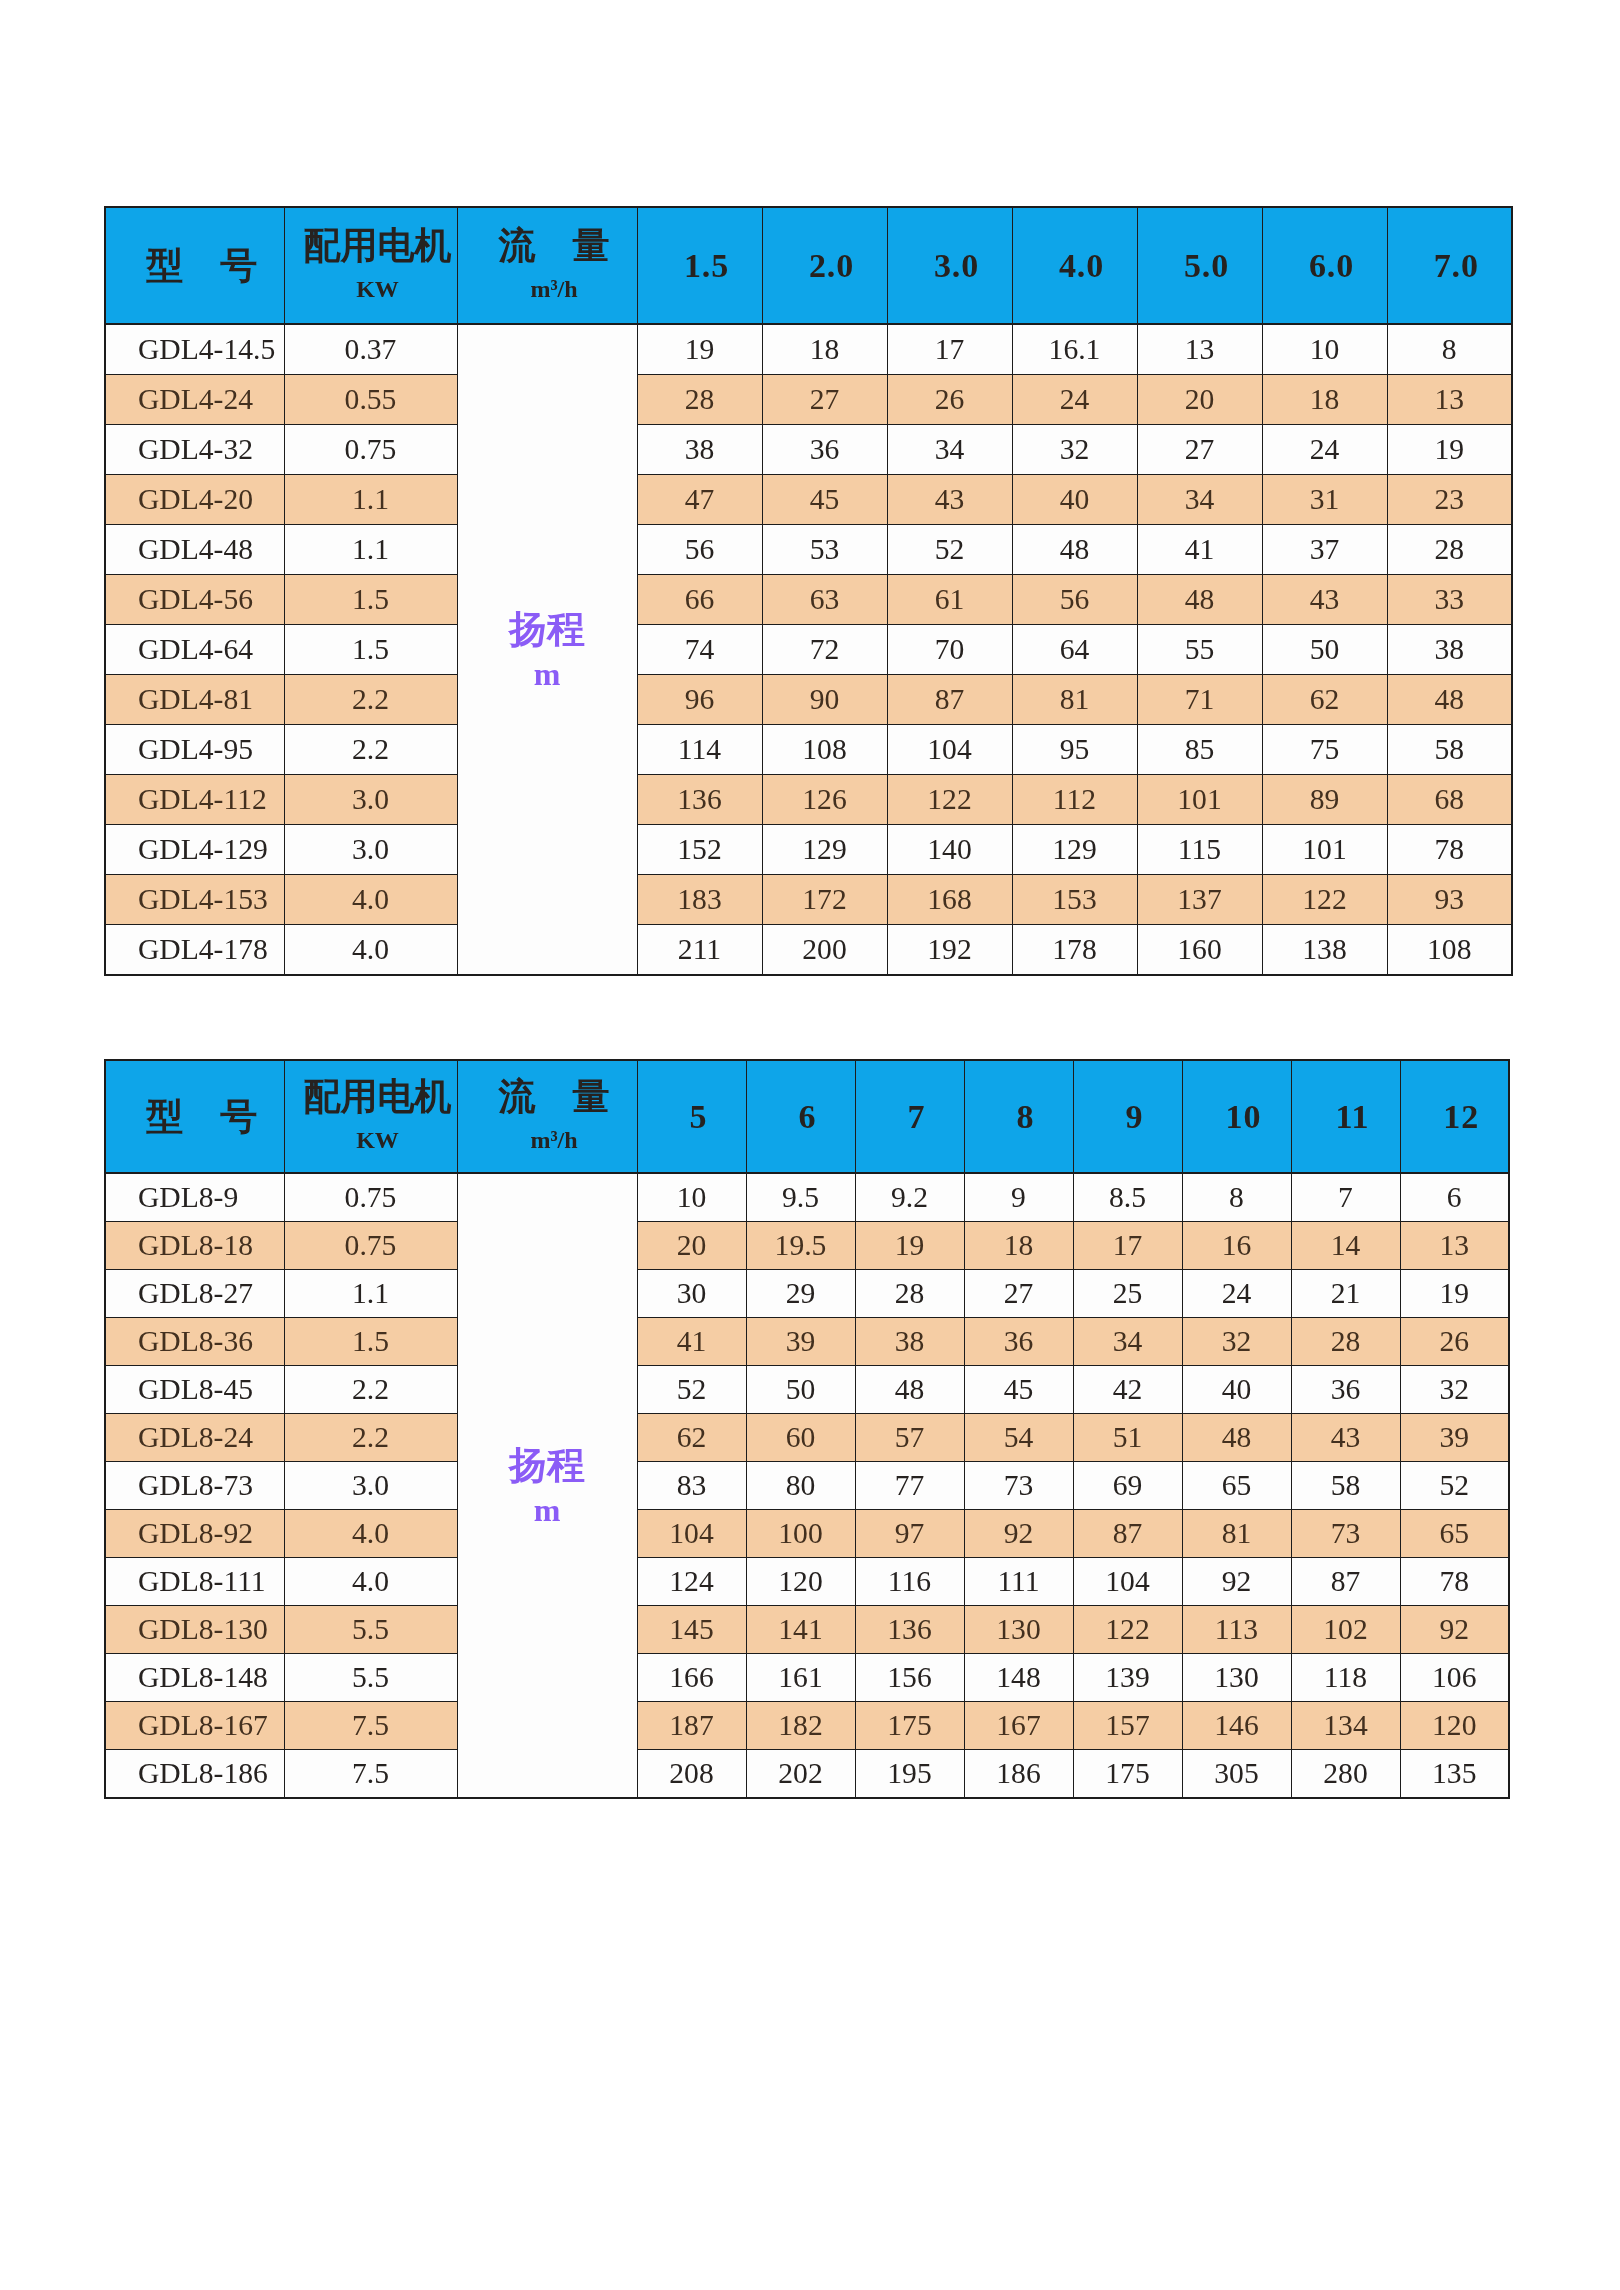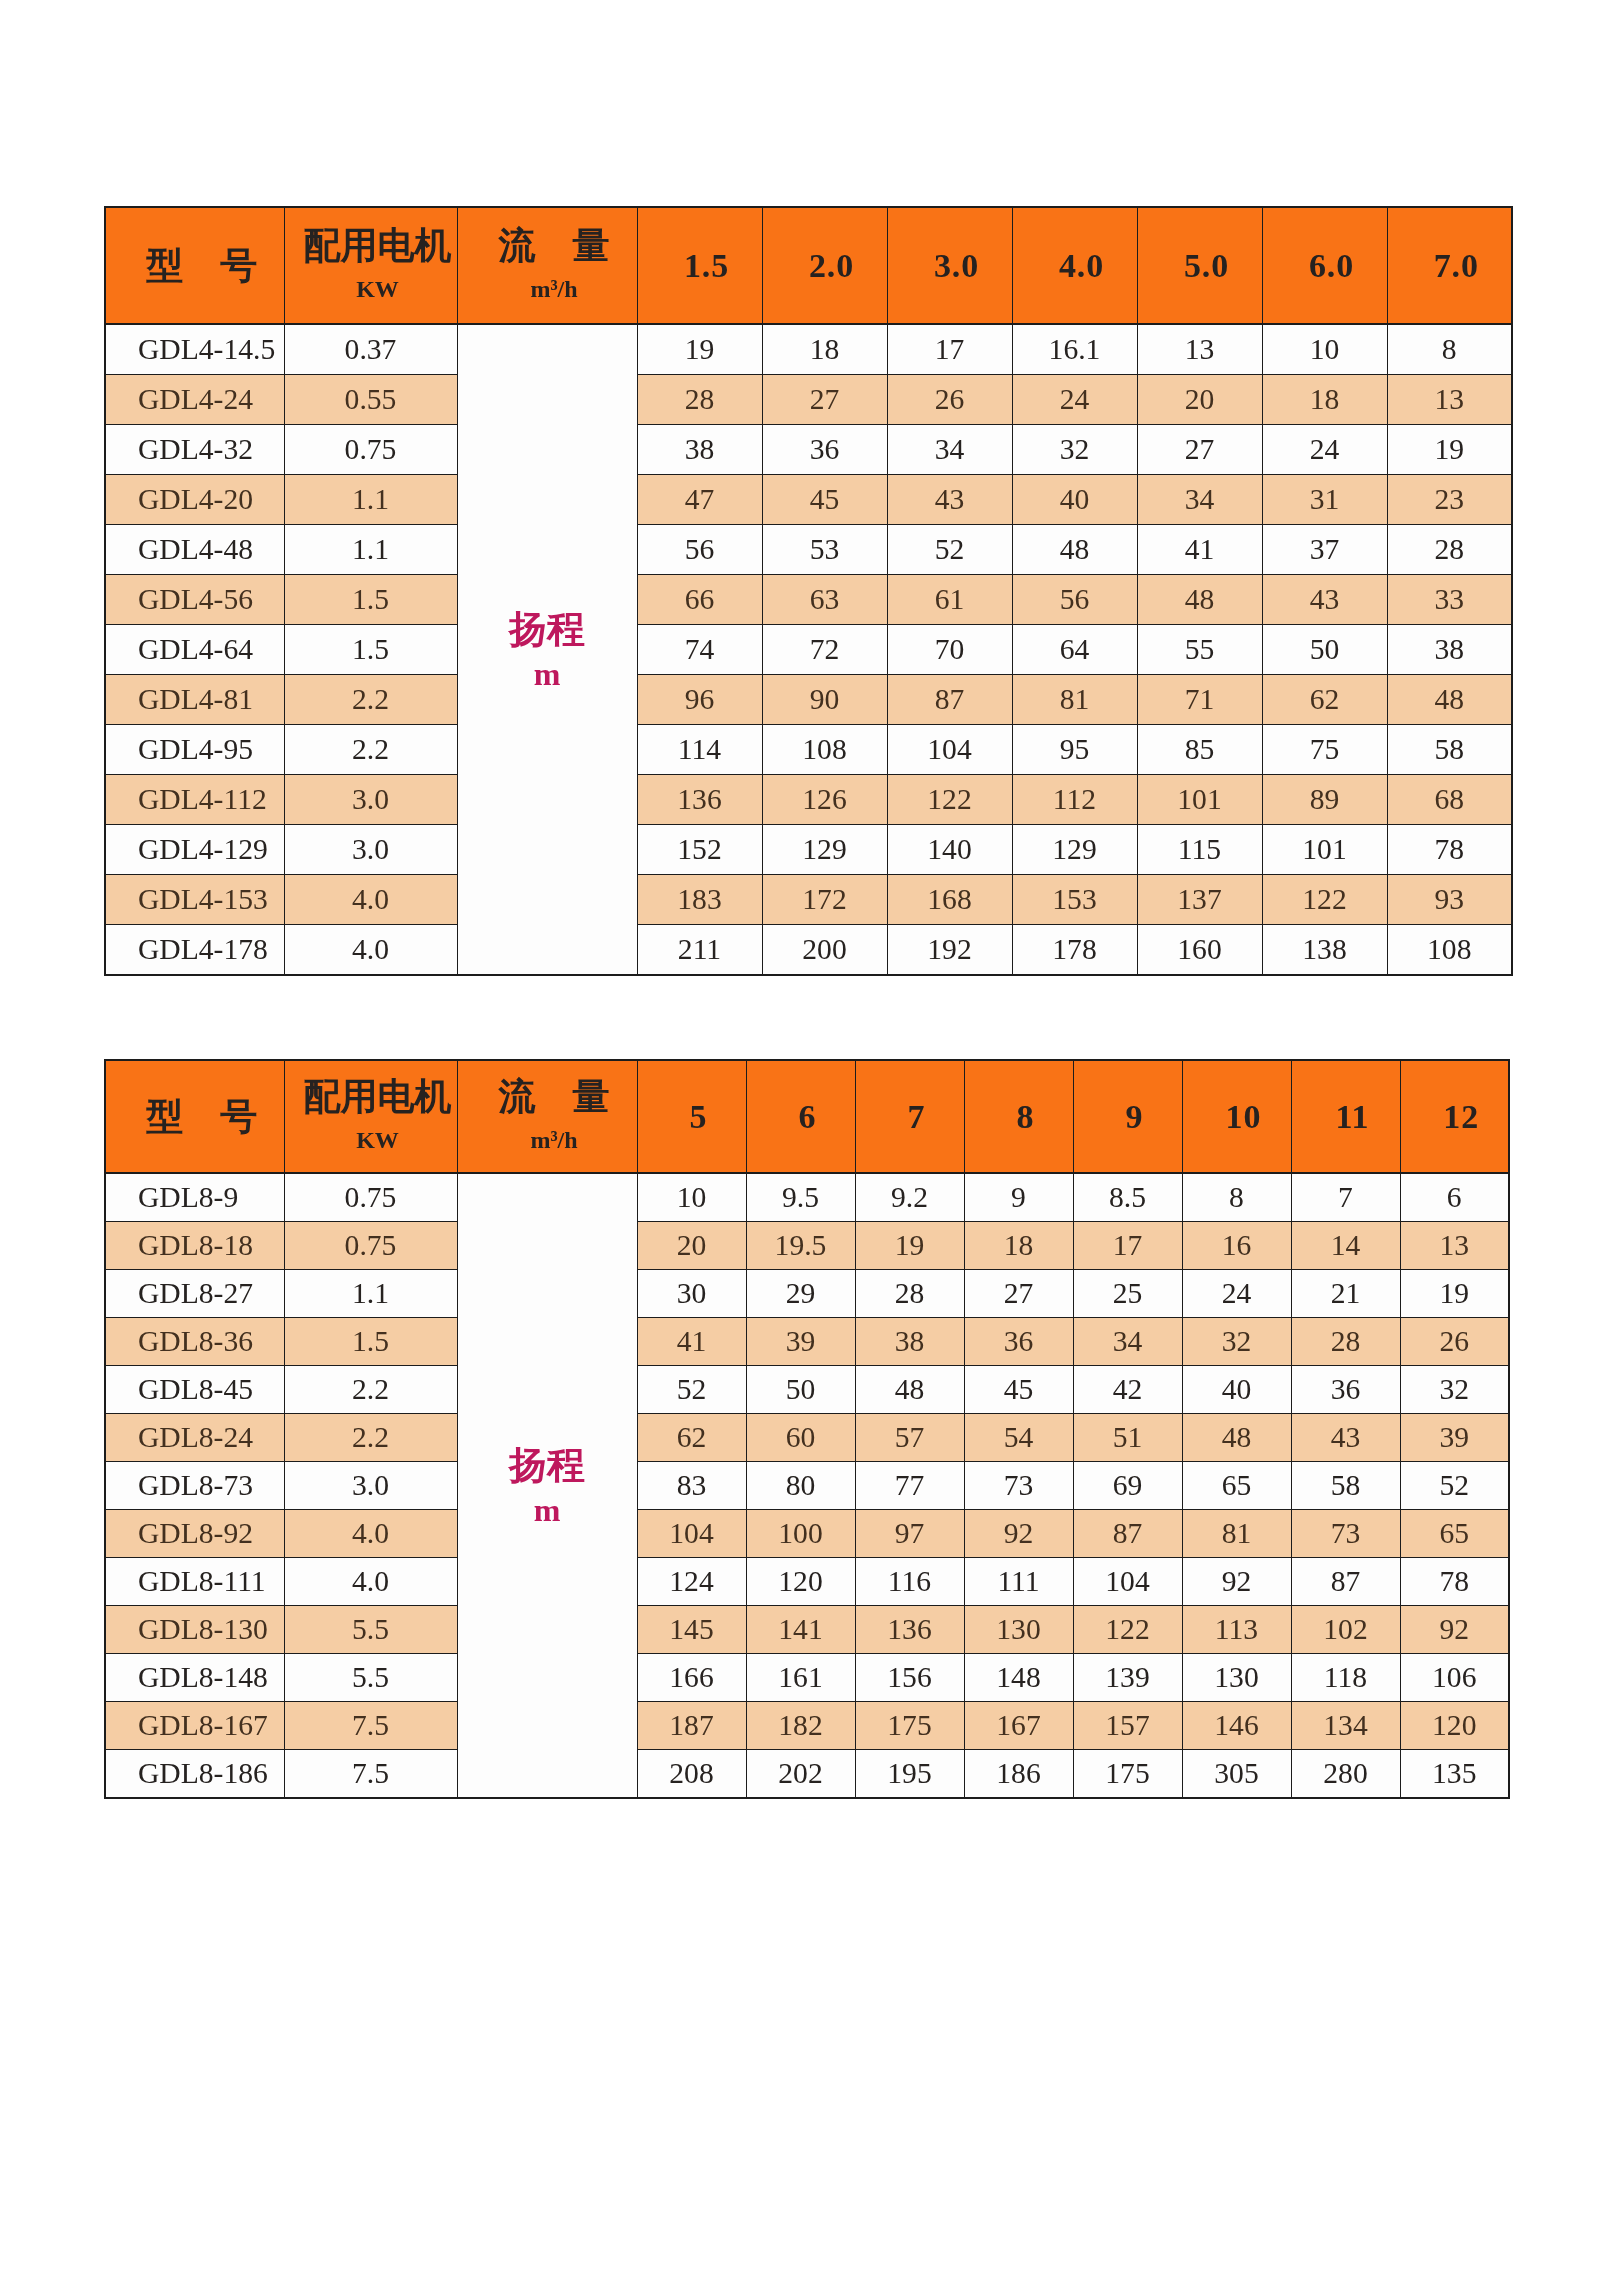--- a/index.html
+++ b/index.html
@@ -28,21 +28,21 @@
   #t1 { top: 1059px; }
 
   .spec th, .spec td {
     border: 1.8px solid #1c1c1c;
     text-align: center;
     vertical-align: middle;
     padding: 0;
     overflow: hidden;
   }
   .spec thead th {
-    background: #f97316;
+    background: #0ea5e9;
     font-weight: bold;
     border-bottom: 2.7px solid #1c1c1c;
     padding-left: 14px;
   }
   #t0 thead th { height: 115px; }
   #t1 thead th { height: 111px; }
 
   .hline1 { font-size: 37px; line-height: 47px; }
   .hline2 { font-size: 24px; line-height: 41px; }
   th.flowval { font-size: 34px; letter-spacing: 0.9px; }
@@ -57,21 +57,21 @@
   .spec tbody tr:nth-child(even) td {
     background: #f5cda4;
     color: #43301f;
   }
   .spec td.model {
     text-align: left;
     padding-left: 32px;
   }
   .spec td.merged {
     background: #fdfdfd !important;
-    color: #be185d;
+    color: #8b5cf6;
     font-weight: bold;
   }
   .mline1 { font-size: 38px; line-height: 50px; }
   .mline2 { font-size: 32px; line-height: 41px; }
 </style>
 </head>
 <body>
 
 <div class="page">
 

